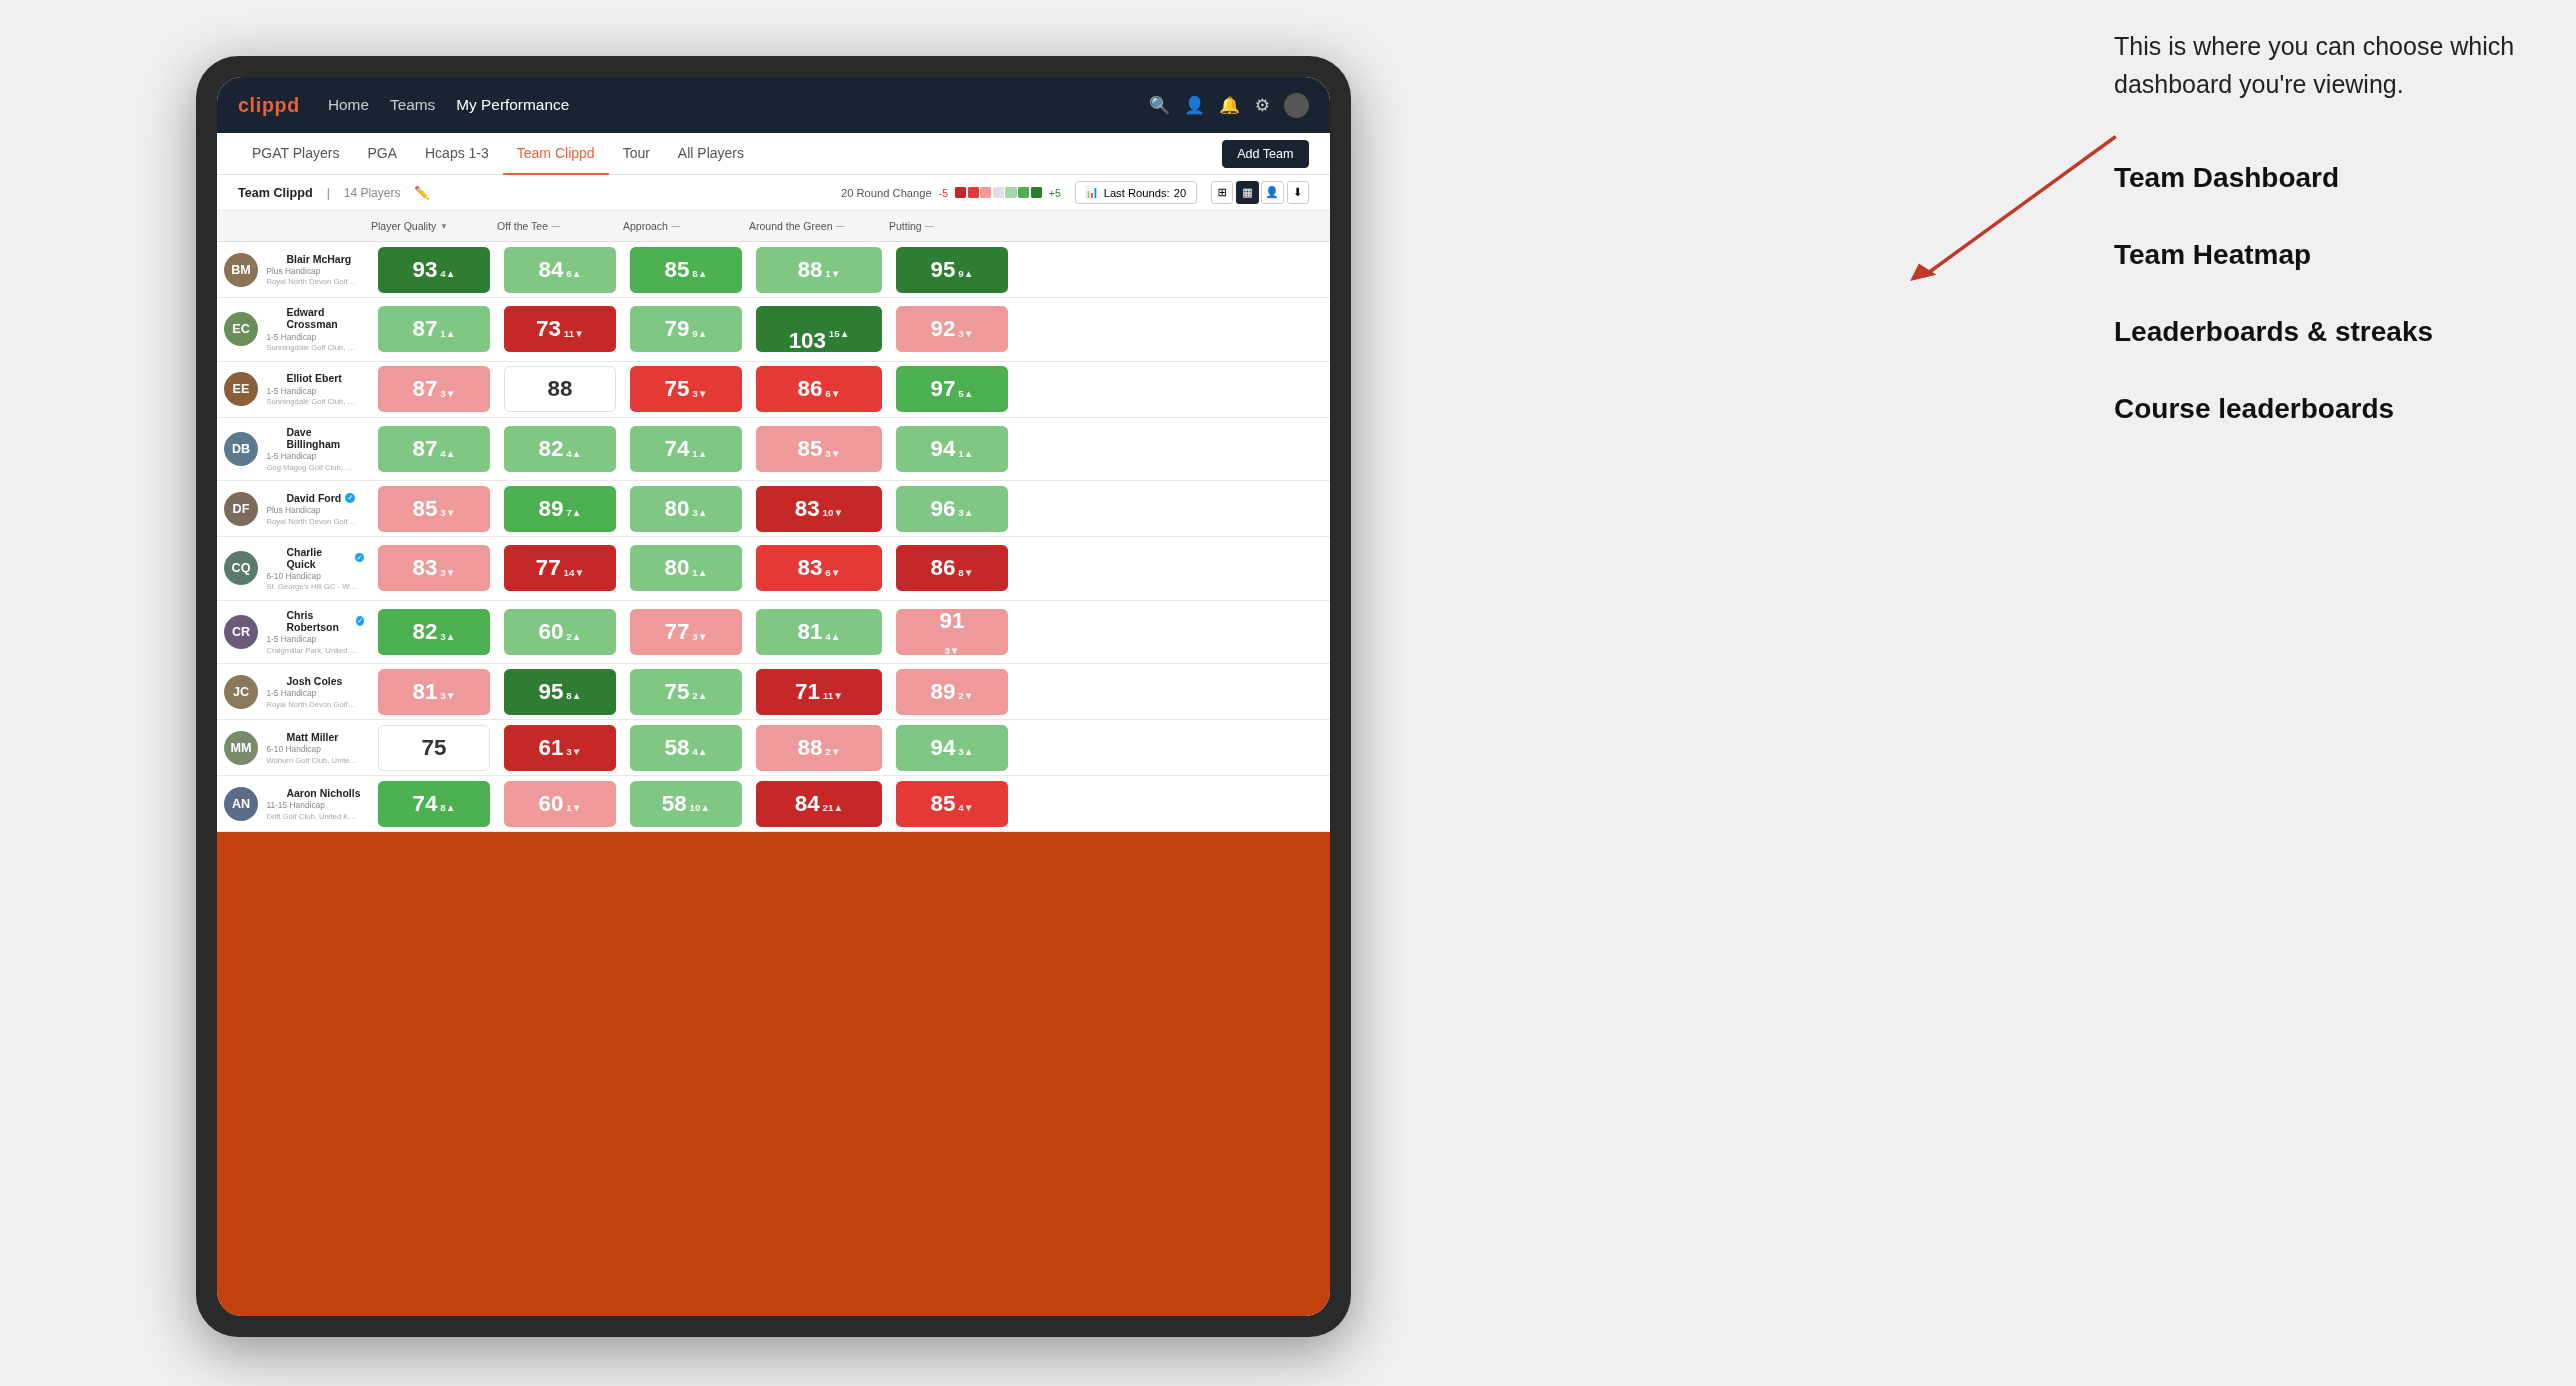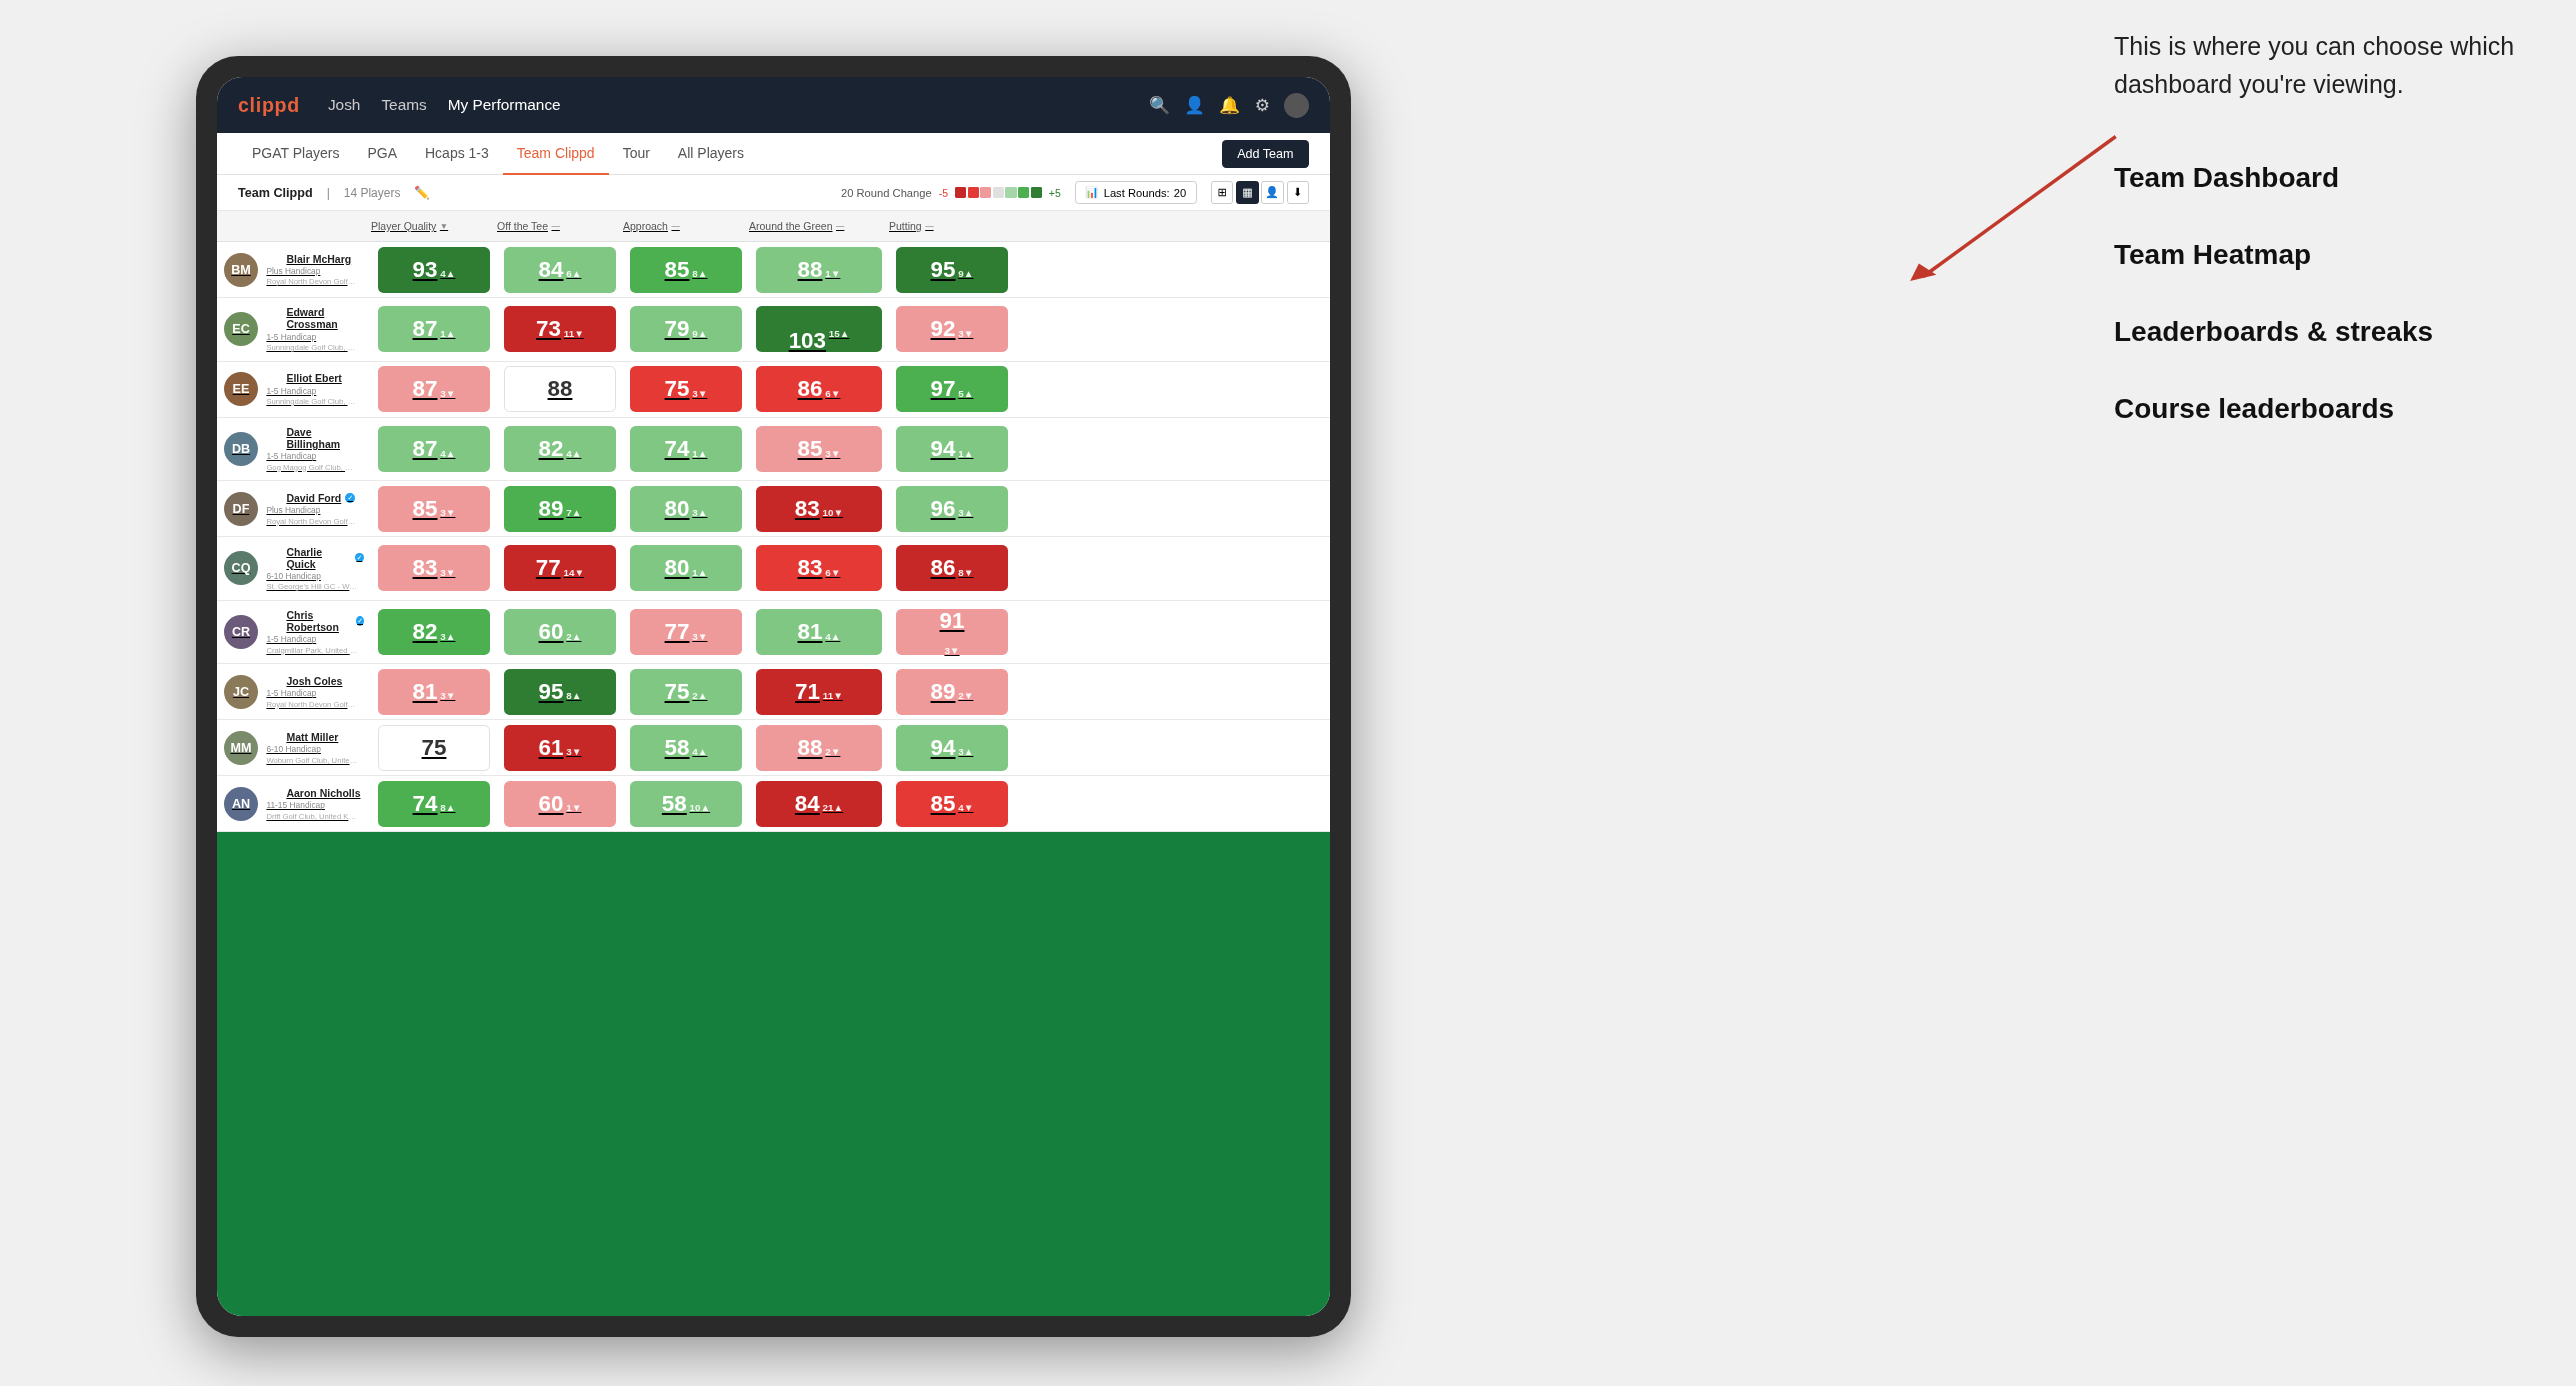--- a/index.html
+++ b/index.html
@@ -223,22 +223,21 @@
     .view-btn.active {
       background: #1a2332;
       color: #fff;
       border-color: #1a2332;
     }
 
     
     .content {
       flex: 1;
       overflow-y: auto;
-      background: #15803d;
-      text-decoration: underline;
+      background: #c2410c;
     }
 
     
     .table-wrapper {
       padding: 0;
     }
     .table-header-row {
       display: flex;
       align-items: center;
       background: #f5f5f5;
@@ -366,21 +365,21 @@
   </style>
 </head>
 <body>
 
 <div class="ipad-frame">
   <div class="ipad-screen">
 
     <div class="nav-bar">
       <div class="nav-logo">clippd</div>
       <div class="nav-items">
-        <span class="nav-item">Josh</span>
+        <span class="nav-item">Home</span>
         <span class="nav-item">Teams</span>
         <span class="nav-item active">My Performance</span>
       </div>
       <div class="nav-icons">
         <span class="nav-icon">🔍</span>
         <span class="nav-icon">👤</span>
         <span class="nav-icon">🔔</span>
         <span class="nav-icon">⚙</span>
         <span class="nav-avatar"></span>
       </div>

